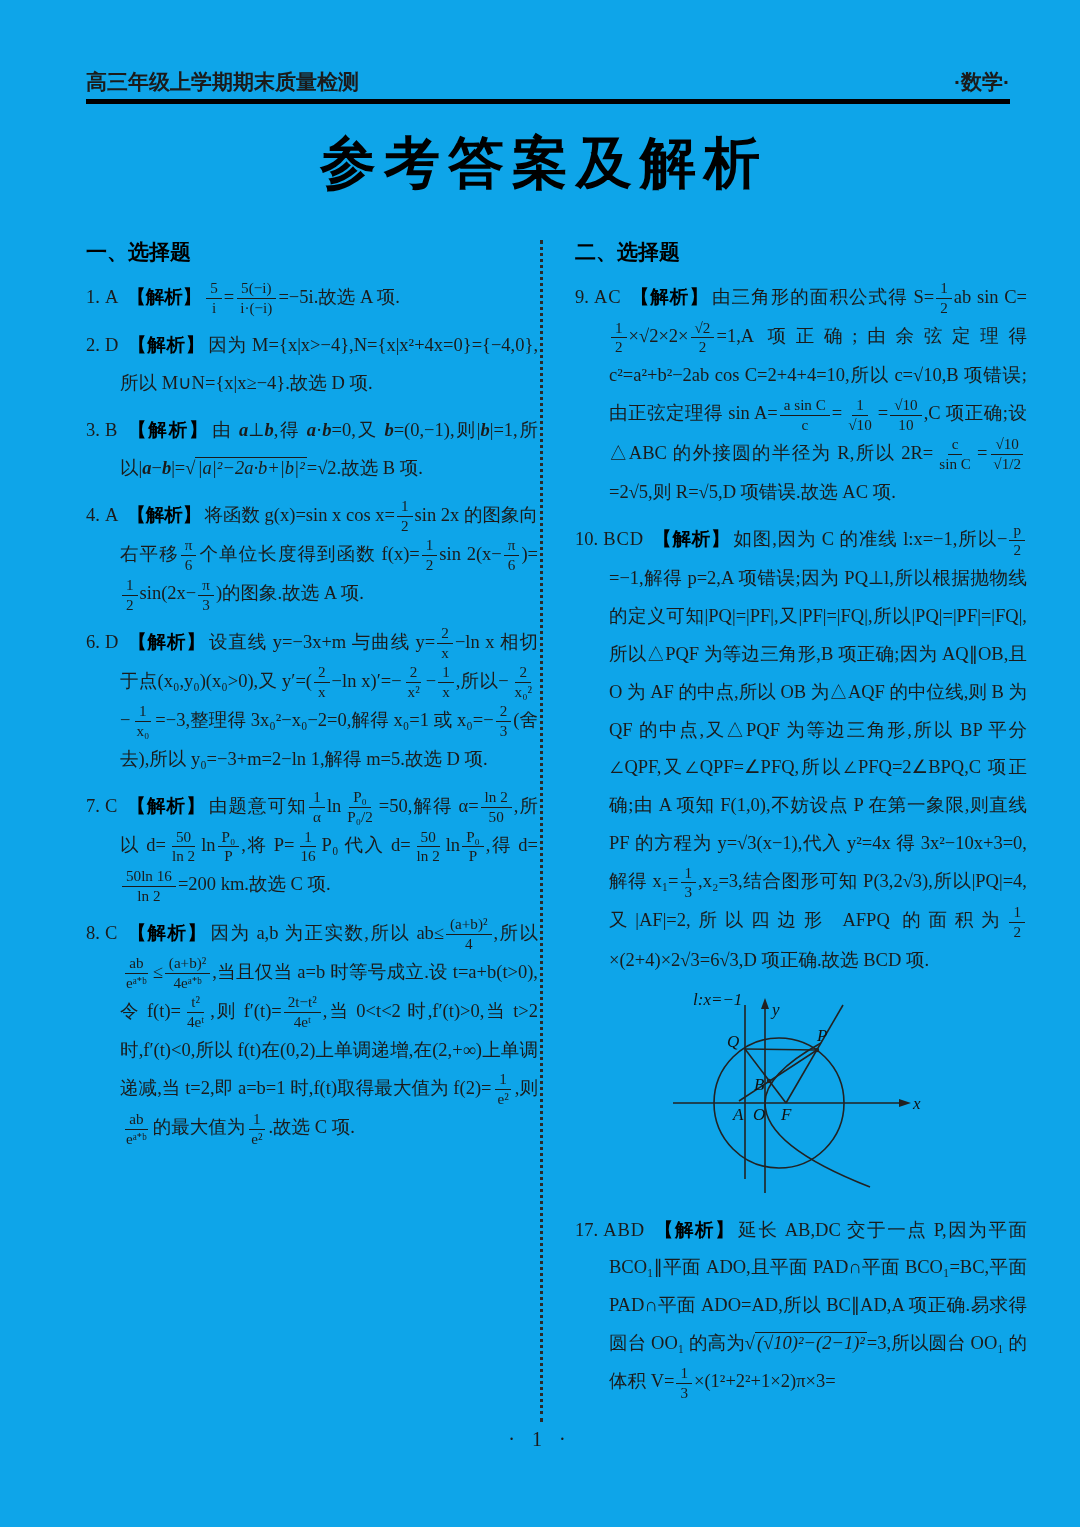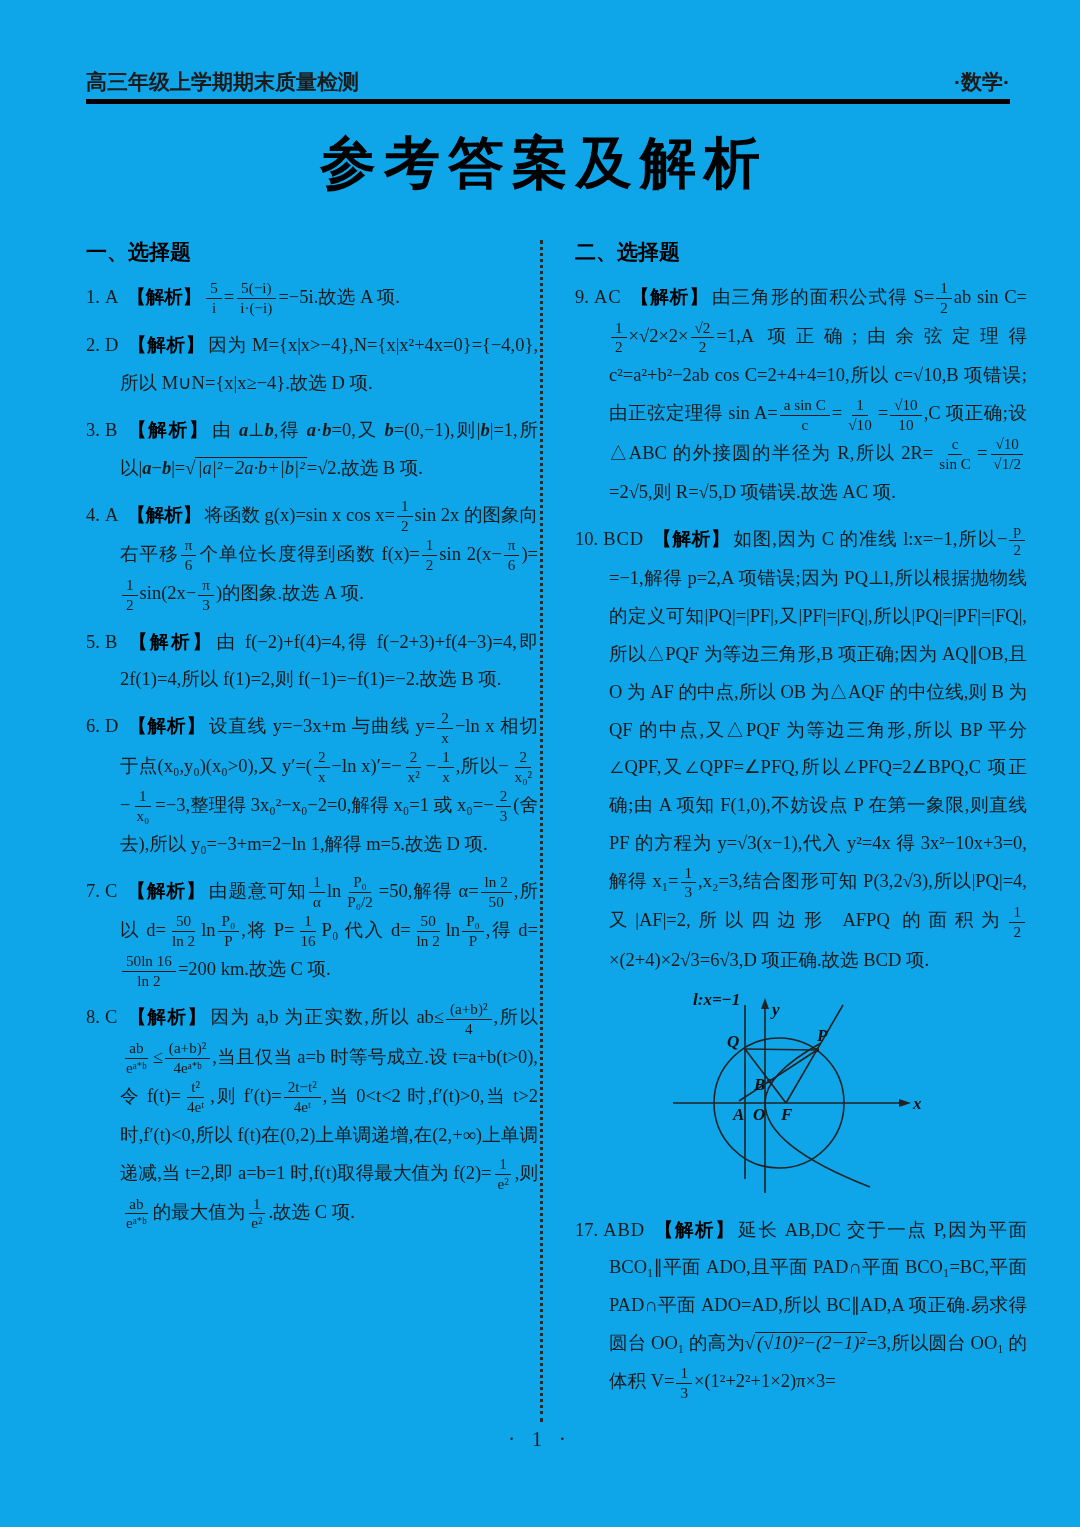--- a/index.html
+++ b/index.html
@@ -47,21 +47,21 @@
   .frac {
     display:inline-flex; flex-direction:column; align-items:center;
     vertical-align:middle; margin:0 2px; font-size:0.82em; line-height:1.25;
     text-indent:0; text-align:center;
   }
   .frac .fn { padding:0 4px; border-bottom:1.3px solid #1b1b1b; }
   .frac .fd { padding:0 4px; }
   .sqrt { white-space:nowrap; }
   .sqrt .rad { border-top:1.3px solid #1b1b1b; padding:0 2px;font-style:italic; }
   b.vec { font-weight:700; font-style:italic; }
-  .figure-wrap { text-align:center; margin:11px 0 10px 0;font-weight:bold; }
+  .figure-wrap { text-align:center; margin:11px 0 10px 0; }
   .figure-wrap svg { display:inline-block; }
   .fig-label { font-family:"Liberation Serif", serif; font-style:italic; font-size:17px; fill:#111; }
   .fig-stroke { stroke:#222; stroke-width:1.6; fill:none; }
   .footer {
     position:absolute; top:1428px; left:0; width:100%; text-align:center;
     font-size:20px; letter-spacing:6px;
   }
 </style>
 </head>
 <body>
@@ -113,23 +113,20 @@
               <span class="fd">6</span>
             </span>)=<span class="frac">
               <span class="fn">1</span>
               <span class="fd">2</span>
             </span>sin(2x−<span class="frac">
               <span class="fn">π</span>
               <span class="fd">3</span>
             </span>)的图象.故选 A 项.</span>
         </p>
 
-        <p class="item">
-          <span class="q-num">5.</span><span class="q-ans">B</span><span class="tag">【解析】</span><span class="body">由 f(−2)+f(4)=4,得 f(−2+3)+f(4−3)=4,即 2f(1)=4,所以 f(1)=2,则 f(−1)=−f(1)=−2.故选 B 项.</span>
-        </p>
 
         <p class="item">
           <span class="q-num">6.</span><span class="q-ans">D</span><span class="tag">【解析】</span><span class="body">设直线 y=−3x+m 与曲线 y=<span class="frac">
               <span class="fn">2</span>
               <span class="fd">x</span>
             </span>−ln x 相切于点(x₀,y₀)(x₀&gt;0),又 y′=(<span class="frac">
               <span class="fn">2</span>
               <span class="fd">x</span>
             </span>−ln x)′=−<span class="frac">
               <span class="fn">2</span>

